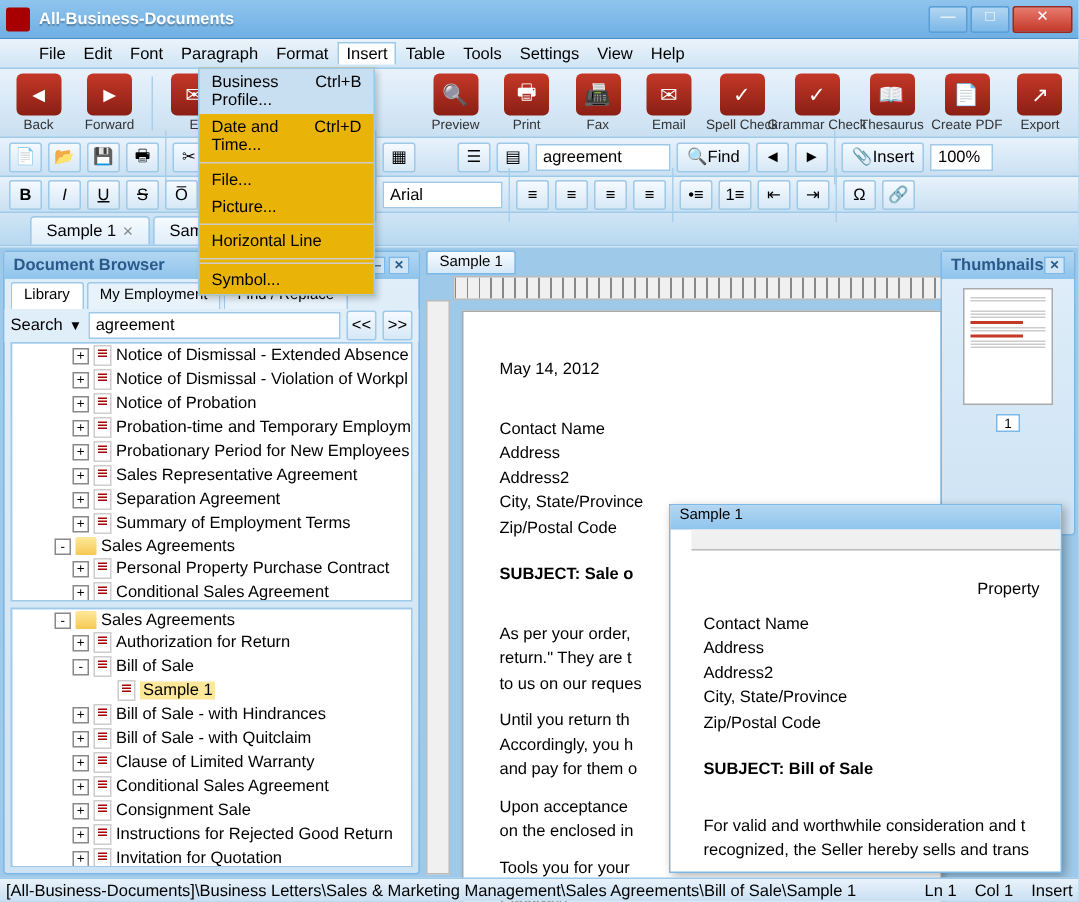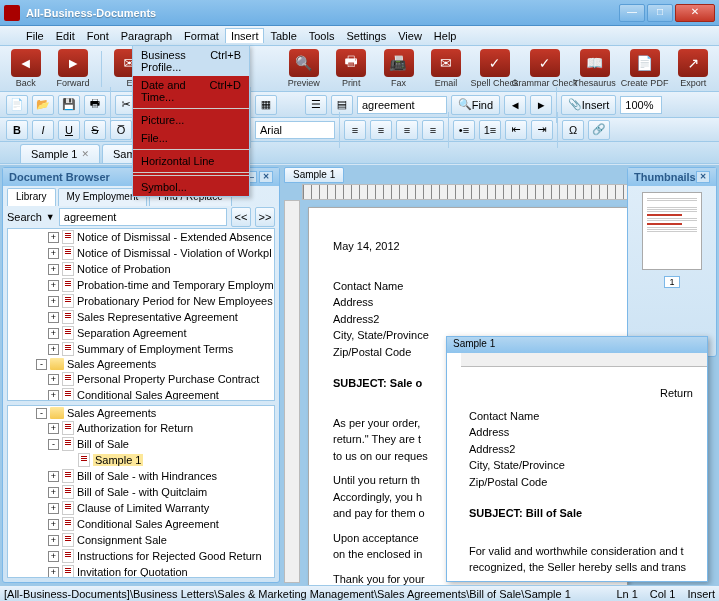--- a/index.html
+++ b/index.html
@@ -6,21 +6,21 @@
 body{width:719px;height:601px;background:#d4e6f5;overflow:hidden;position:relative}
 .titlebar{height:26px;background:linear-gradient(#8fc4ed,#6fb0e5);display:flex;align-items:center;padding:0 4px;color:#fff;border-bottom:1px solid #4a8fc9}
 .titlebar .icon{width:16px;height:16px;background:#a80000;border-radius:2px;margin-right:6px}
 .titlebar .title{flex:1;font-weight:bold;text-shadow:0 1px 1px rgba(0,0,0,.3)}
 .winbtns{display:flex;gap:2px}
 .winbtn{width:26px;height:18px;background:linear-gradient(#b3d6f1,#7cb8e8);border:1px solid #5a9ed6;border-radius:2px;text-align:center;line-height:14px;color:#fff;font-size:10px}
 .winbtn.close{background:linear-gradient(#e87a6f,#c43828);border-color:#a02618;width:40px}
 .menubar{height:20px;background:linear-gradient(#eaf3fb,#d0e5f5);display:flex;align-items:center;padding:0 20px;border-bottom:1px solid #9ec9e8;font-size:11px;position:relative;z-index:100}
 .menubar span{padding:2px 6px;cursor:default}
 .menubar span.open{background:#fff;border:1px solid #9ec9e8;border-bottom:none;padding:1px 5px}
-.dropdown{position:absolute;top:45px;left:132px;background:#b91c1c;border:1px solid #9ec9e8;box-shadow:2px 2px 4px rgba(0,0,0,.2);z-index:200;width:118px}
+.dropdown{position:absolute;top:45px;left:132px;background:#eab308;border:1px solid #9ec9e8;box-shadow:2px 2px 4px rgba(0,0,0,.2);z-index:200;width:118px}
 .dropdown div{padding:3px 8px;display:flex;justify-content:space-between;font-size:11px}
 .dropdown div.hl{background:#c8dff2}
 .dropdown .sep{border-top:1px solid #ccc;margin:2px 0;padding:0;height:0}
 .bigtoolbar{height:46px;background:linear-gradient(#e8f2fb,#c9e0f2);display:flex;align-items:center;padding:2px 6px;gap:8px;border-bottom:1px solid #9ec9e8}
 .bigbtn{display:flex;flex-direction:column;align-items:center;gap:1px;width:42px}
 .bigbtn .ic{width:30px;height:28px;background:linear-gradient(#c43828,#8a1f14);border-radius:4px;display:flex;align-items:center;justify-content:center;color:#fff;font-size:14px}
 .bigbtn .lbl{font-size:9px;color:#333;text-align:center;white-space:nowrap}
 .vsep{width:1px;height:36px;background:#a9cfeb}
 .toolbar2{height:26px;background:linear-gradient(#e8f2fb,#c9e0f2);display:flex;align-items:center;padding:2px 6px;gap:4px;border-bottom:1px solid #9ec9e8}
 .tbtn{width:22px;height:20px;background:linear-gradient(#f5faff,#d6e8f6);border:1px solid #9ec9e8;border-radius:2px;display:flex;align-items:center;justify-content:center;font-size:11px}
@@ -97,25 +97,25 @@
     <div class="hl">
       <span>Business Profile...</span>
       <span>Ctrl+B</span>
     </div>
     <div>
       <span>Date and Time...</span>
       <span>Ctrl+D</span>
     </div>
     <div class="sep"></div>
     <div>
+      <span>File...</span>
+      <span></span>
+    </div>
+    <div>
       <span>Picture...</span>
-      <span></span>
-    </div>
-    <div>
-      <span>File...</span>
       <span></span>
     </div>
     <div class="sep"></div>
     <div>
       <span>Horizontal Line</span>
       <span></span>
     </div>
     <div class="sep"></div>
     <div class="sep"></div>
     <div>
@@ -404,21 +404,21 @@
           <div>Address2</div>
           <div>City, State/Province</div>
           <div>Zip/Postal Code</div>
         </div>
       <br>
       <p class="bold">SUBJECT: Sale o</p>
       <br>
       <p><span>As per your order,</span><br><span>return." They are t</span><br><span>to us on our reques</span></p>
       <p><span>Until you return th</span><br><span>Accordingly, you h</span><br><span>and pay for them o</span></p>
       <p><span>Upon acceptance</span><br><span>on the enclosed in</span></p>
-      <p>Thank you for your</p>
+      <p>Tools you for your</p>
       <p>Sincerely,</p>
       
       
       
     </div>
 
     <div class="thumbs">
       <div class="panel-title">
           <span>Thumbnails</span>
           <div class="pbtns">
@@ -435,21 +435,21 @@
       </div>
       <div style="text-align:center;font-size:9px;border:1px solid #7cb8e8;width:16px;margin:0 auto;background:#fff">1</div>
     </div>
   </div>
 </div>
 
 <div class="float2">
   <div class="ft">Sample 1</div>
   <div class="fruler"></div>
   <div class="fbody">
-    <p style="text-align:right">Return</p>
+    <p style="text-align:right">Property</p>
     <div id="faddr">
         <div>Contact Name</div>
         <div>Address</div>
         <div>Address2</div>
         <div>City, State/Province</div>
         <div>Zip/Postal Code</div>
       </div>
     <br>
     <p class="bold" style="font-weight:bold">SUBJECT: Bill of Sale</p>
     <br>

